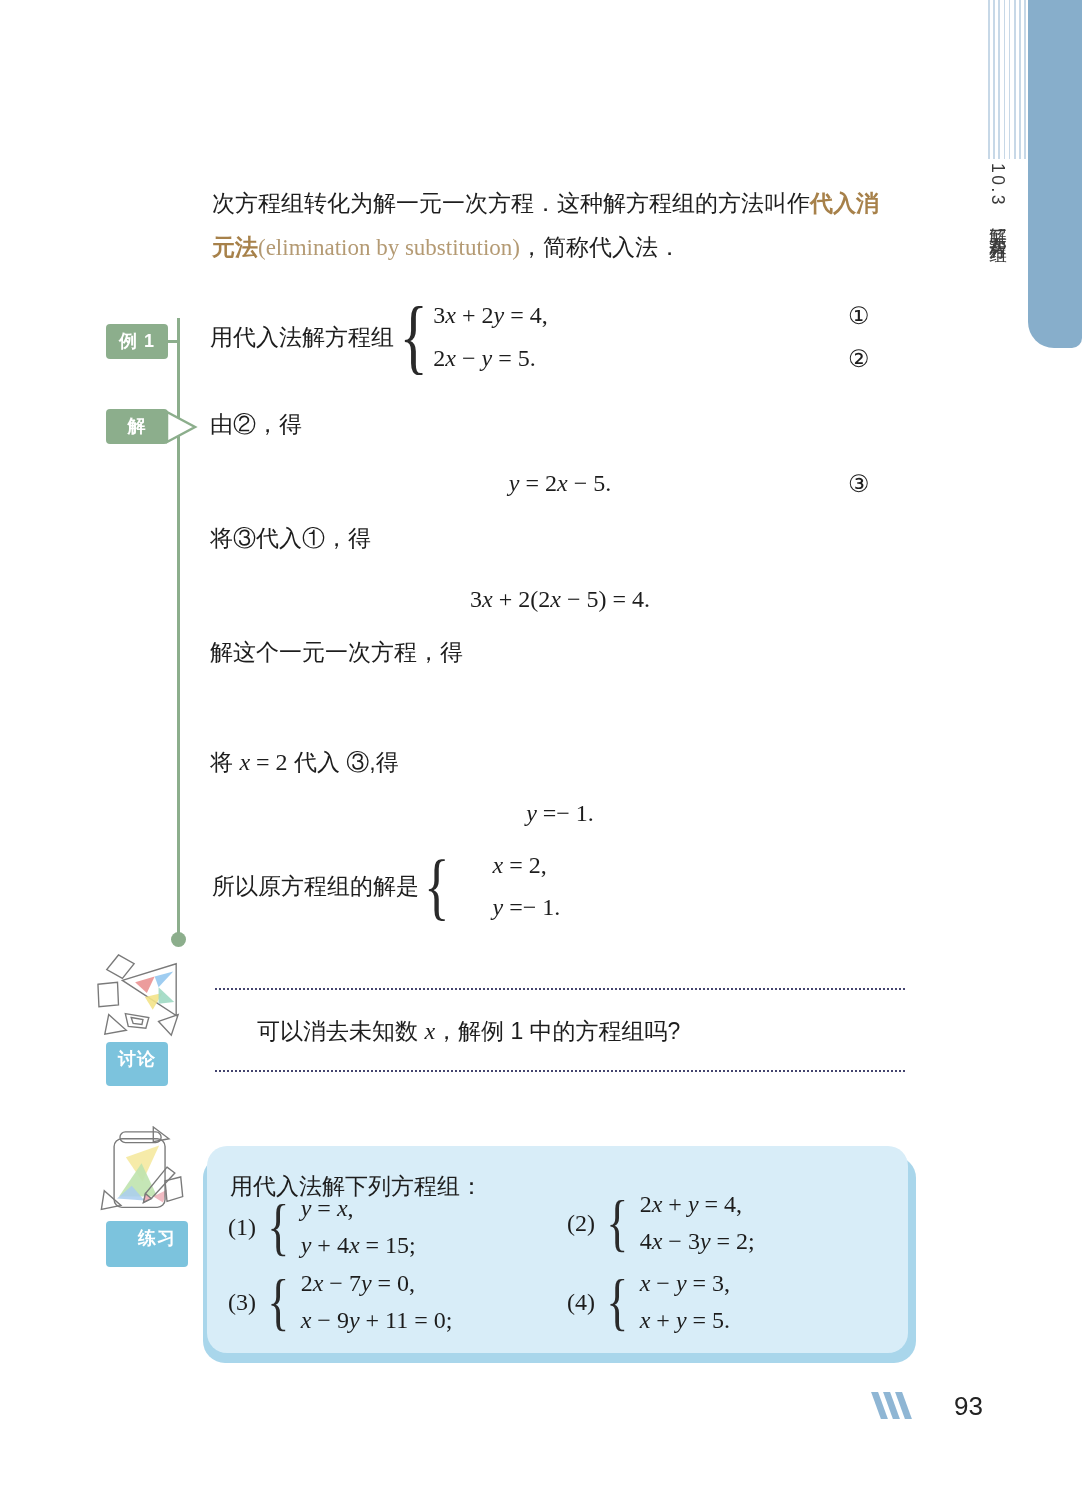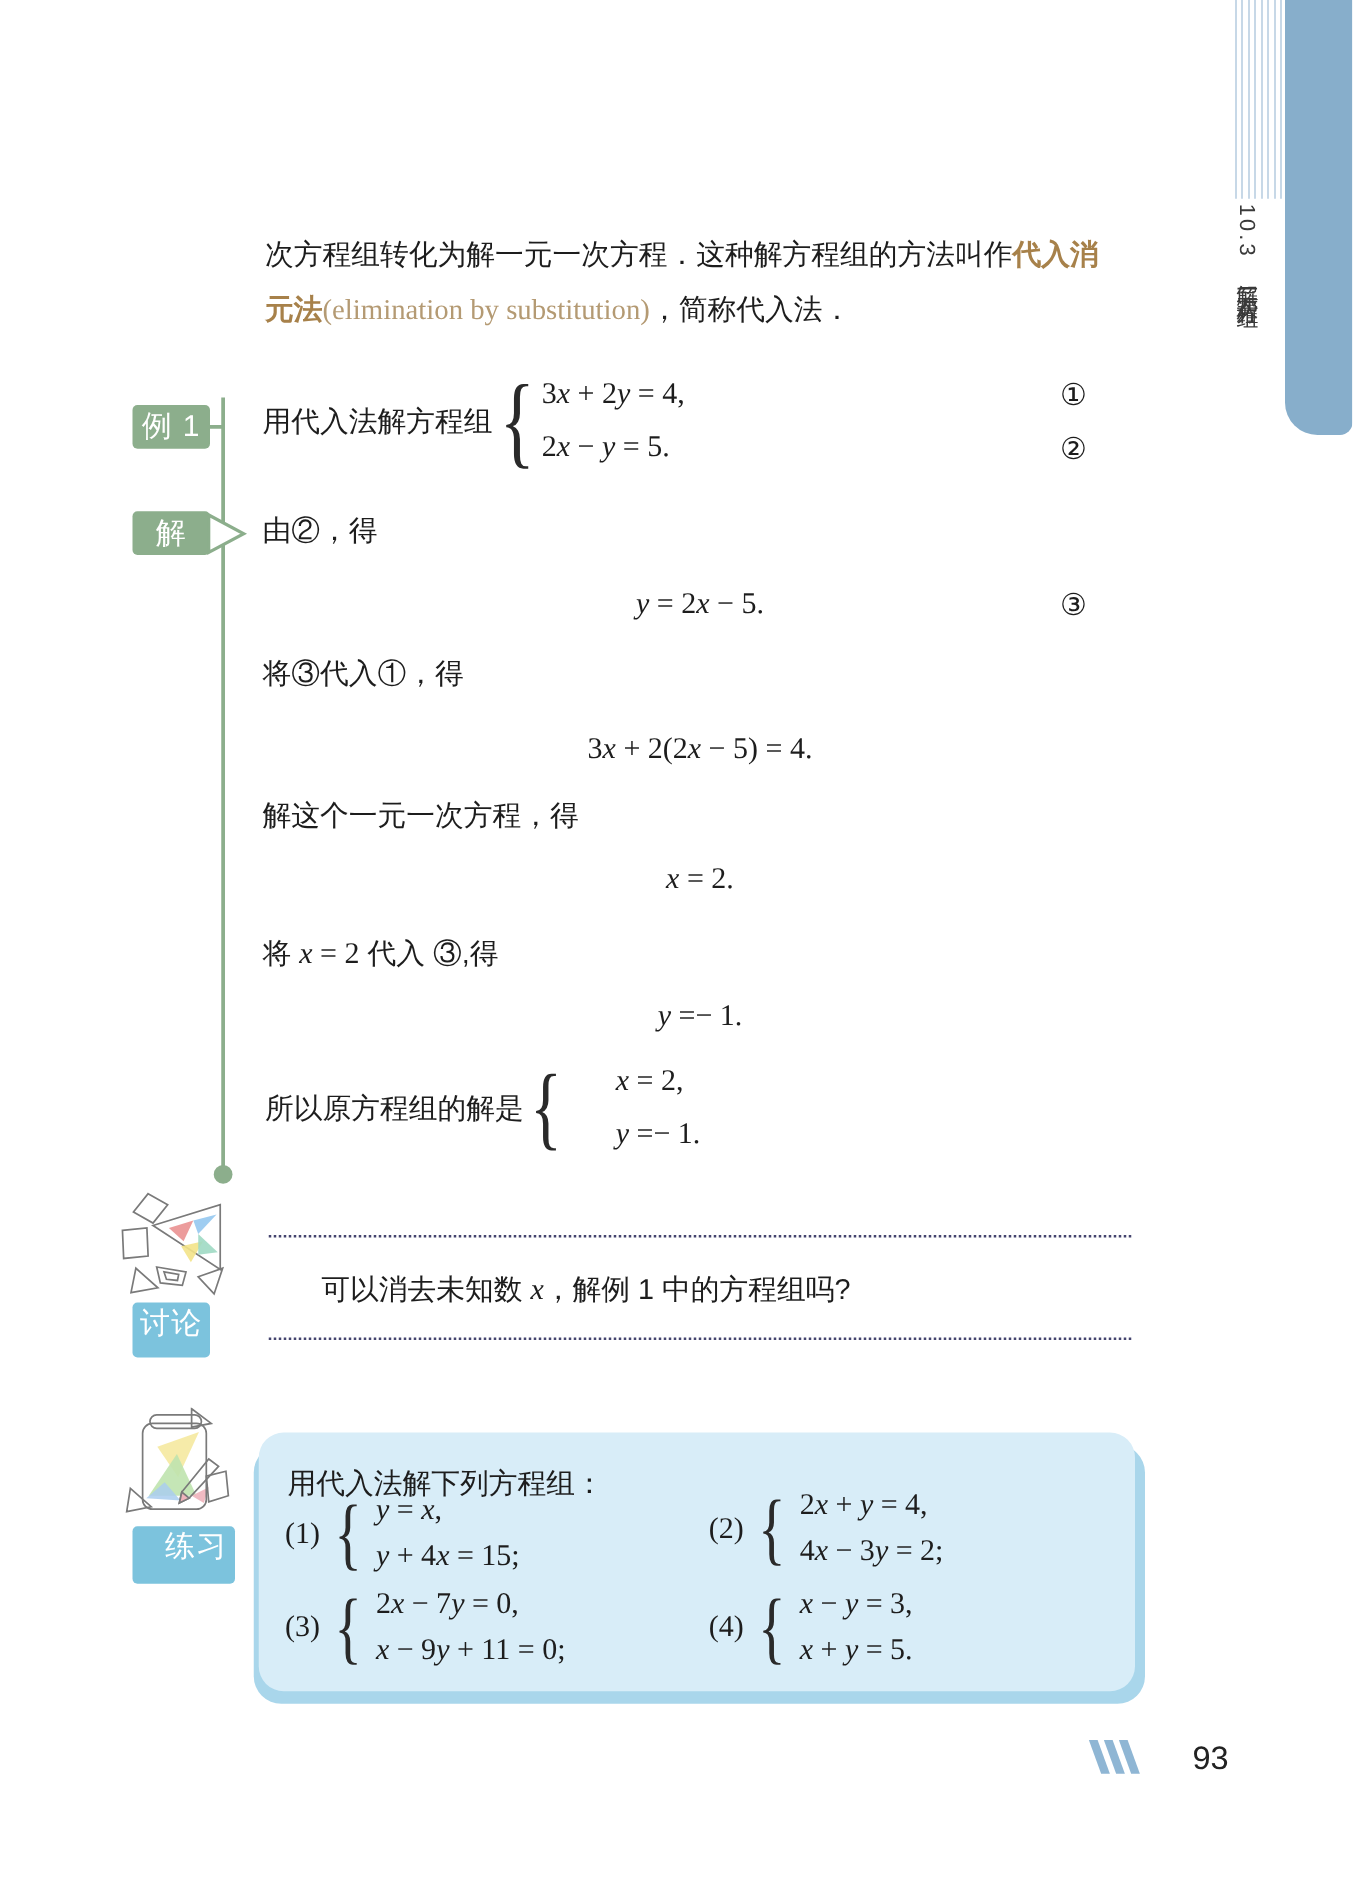--- a/index.html
+++ b/index.html
@@ -21,21 +21,21 @@
     writing-mode:vertical-rl;text-orientation:mixed;
     font-size:17.5px;letter-spacing:2.5px;color:#3a3a3a;font-weight:500;white-space:nowrap;
   }
   
   .intro{position:absolute;left:212px;top:181px;width:726px;font-size:23px;line-height:44px;}
   .intro .hl{color:#a7814a;font-weight:bold;}
   .intro .eng{color:#b49a73;font-family:"Liberation Serif",serif;}
   
   .badge{
     position:absolute;width:62px;height:35px;border-radius:4px;
-    color:#ffffff;font-size:24px;font-weight:normal;text-align:center;line-height:35px;
+    color:#ffffff;font-size:18px;font-weight:bold;text-align:center;line-height:35px;
     letter-spacing:1px;
   }
   .badge.green{background:#8cae8c;}
   .badge.blue{background:#7cc3dd;}
   .vline{position:absolute;left:177px;top:318px;width:3px;height:622px;background:#8cae8c;}
   .vdot{position:absolute;left:171px;top:932px;width:15px;height:15px;border-radius:50%;background:#8cae8c;}
   .connector{position:absolute;left:166px;top:340px;width:14px;height:3px;background:#8cae8c;}
   .arrowsvg{position:absolute;left:165px;top:407px;}
   
   .stmt{position:absolute;font-size:23px;line-height:28px;color:#1d1d1d;white-space:nowrap;}
@@ -105,21 +105,20 @@
   </svg>
 
   <div class="stmt" style="left:210px;top:410px;">由②，得</div>
   <div class="ceq" style="top:470px;"><span class="eq"><i>y</i> = 2<i>x</i> − 5.</span></div>
   <div class="tag" style="left:848px;top:470px;">③</div>
 
   <div class="stmt" style="left:210px;top:524px;">将③代入①，得</div>
   <div class="ceq" style="top:586px;"><span class="eq">3<i>x</i> + 2(2<i>x</i> − 5) = 4.</span></div>
 
   <div class="stmt" style="left:210px;top:638px;text-align:right;">解这个一元一次方程，得</div>
-  <div class="ceq" style="top:690px;"><span class="eq"><i>x</i> = 2.</span></div>
 
   <div class="stmt" style="left:210px;top:748px;"><span>将 </span><span class="math"><i>x</i> = 2</span><span> 代入 ③,得</span></div>
   <div class="ceq" style="top:800px;"><span class="eq"><i>y</i> =− 1.</span></div>
 
   <div class="sysrow" style="left:212px;top:843px;height:86px;">
     <span class="stmt" style="position:static;">所以原方程组的解是</span>
     <span class="brace mid">{</span>
     <span class="eqcol sol">
       <span class="eq"><i>x</i> = 2,</span>
       <span class="eq"><i>y</i> =− 1.</span>

